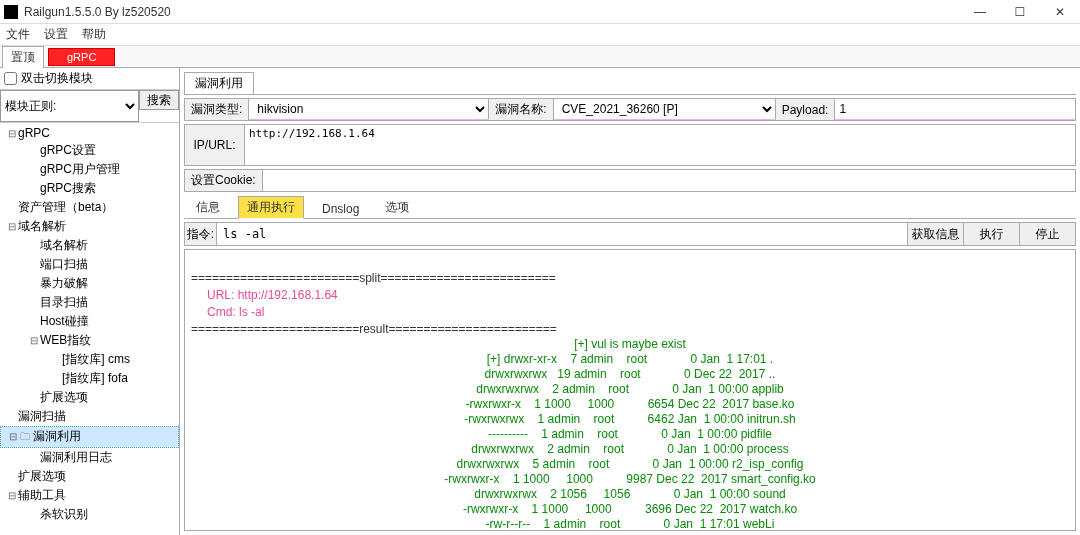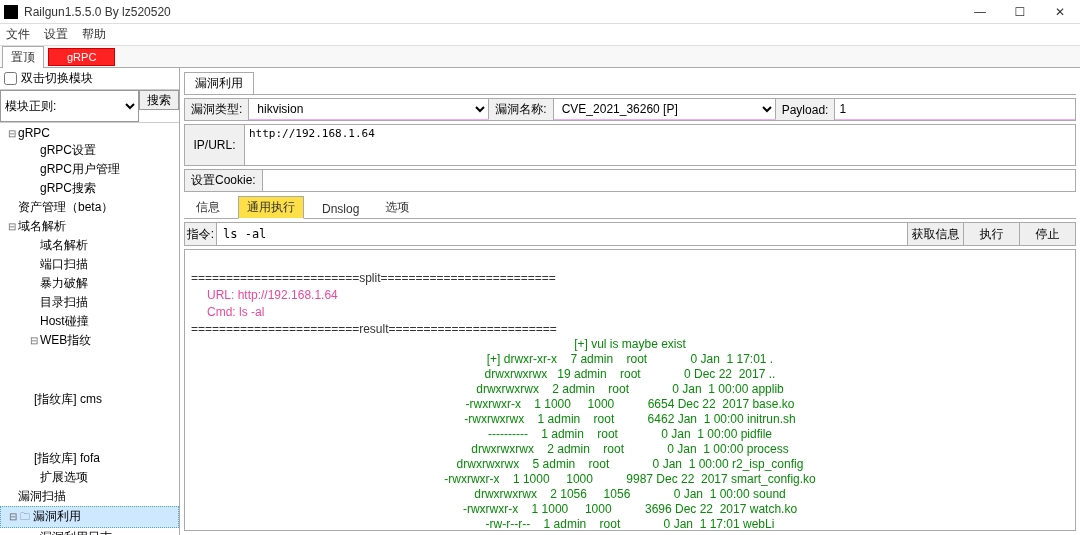--- a/index.html
+++ b/index.html
@@ -18,21 +18,21 @@
 .side-top { display: flex; align-items: center; border-bottom: 1px solid #ccc; padding: 2px; }
 .side-top input[type="checkbox"] { margin: 0 4px 0 2px; }
 .side-top .chk-label { flex: 1; }
 .side-filter { display: flex; border-bottom: 1px solid #ccc; }
 .side-filter select { flex: 1; border: 1px solid #999; height: 32px; font-size: 12px; background: #fff; }
 .side-filter .search-btn { width: 40px; border: 1px solid #999; background: #efefef; text-align: center; height: 20px; line-height: 18px; }
 .tree { flex: 1; overflow: auto; padding: 2px 0; }
 .tree .node { padding: 1px 0 1px 8px; white-space: nowrap; }
 .tree .node.l1 { padding-left: 8px; }
 .tree .node.l2 { padding-left: 30px; }
-.tree .node.l3 { padding-left: 24px; margin-top: 40px; }
+.tree .node.l3 { padding-left: 52px; }
 .tree .expander { display: inline-block; width: 10px; color: #666; font-size: 10px; }
 .tree .node.sel { background: #cde8ff; border: 1px dotted #5aa; }
 .tree .ico { display: inline-block; width: 12px; text-align: center; margin-right: 2px; color: #555; font-size: 10px; }
 .content { flex: 1; display: flex; flex-direction: column; background: #fff; padding: 4px; gap: 3px; overflow: hidden; }
 .subtab-row { display: flex; border-bottom: 1px solid #aaa; }
 .subtab-row .subtab { padding: 2px 10px; border: 1px solid #aaa; border-bottom: none; background: #fff; }
 .form-row { display: flex; align-items: stretch; gap: 0; border: 1px solid #aaa; background: #f0abfc; }
 .form-row .lbl { padding: 2px 6px; border-right: 1px solid #aaa; background: #f0f0f0; display: flex; align-items: center; }
 .form-row select, .form-row input[type="text"] { border: none; background: #fff; height: 20px; padding: 0 4px; }
 .form-row .sel-vtype { width: 240px; border-right: 1px solid #aaa; }

